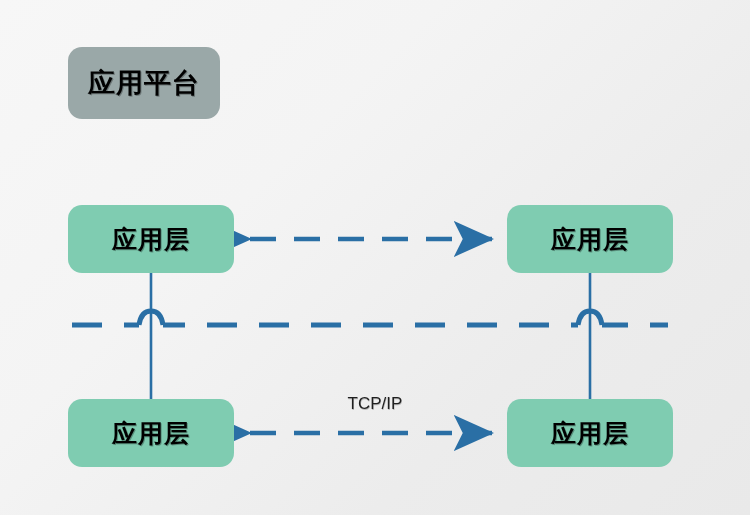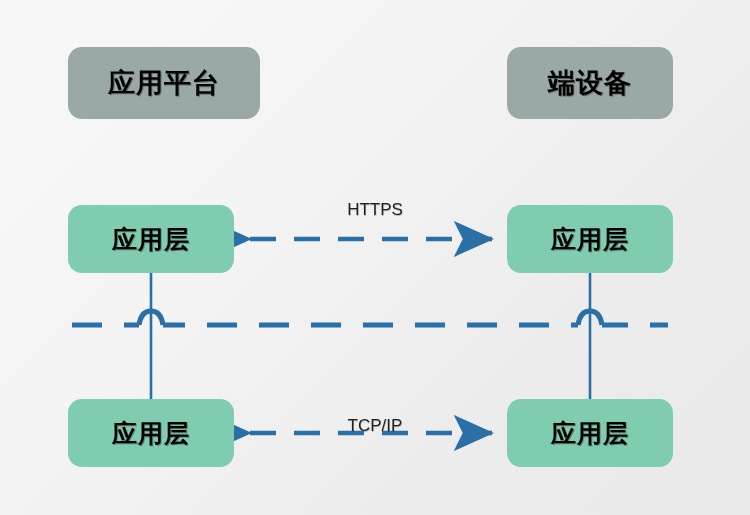--- a/index.html
+++ b/index.html
@@ -49,29 +49,29 @@
   }
   .edge-label {
     position: absolute;
     font-size: 17px;
     color: #1f1f1f;
     text-align: center;
     white-space: nowrap;
     text-shadow: 0.5px 0.5px 0 rgba(0,0,0,0.22);
   }
   
-  #header-left   { left: 68px;  top: 47px;  width: 192px; height: 72px; }
+  #header-left   { left: 68px;  top: 47px;  width: 152px; height: 72px; }
   #header-right  { left: 507px; top: 47px;  width: 166px; height: 72px; }
   #layer-app-left   { left: 68px;  top: 205px; width: 166px; height: 68px; }
   #layer-app-right  { left: 507px; top: 205px; width: 166px; height: 68px; }
   #layer-net-left   { left: 68px;  top: 399px; width: 166px; height: 68px; }
   #layer-net-right  { left: 507px; top: 399px; width: 166px; height: 68px; }
   
   #label-https  { left: 300px; top: 200px; width: 150px; }
-  #label-tcpip  { left: 300px; top: 416px; width: 150px; }
+  #label-tcpip  { left: 300px; top: 394px; width: 150px; }
 </style>
 </head>
 <body>
 
 <div id="diagram-root">
 
   <svg class="svg-layer" viewBox="0 0 750 515">
     <defs>
       <marker id="arrowhead-right" markerWidth="9" markerHeight="8" refX="8.5" refY="4" orient="auto" markerUnits="strokeWidth">
         <path d="M0,0 L9,4 L0,8 L2,4 Z" fill="#2a6fa5"></path>
@@ -98,37 +98,33 @@
       <path d="M163,325 L578,325" stroke="#2a6fa5" stroke-width="5" fill="none" stroke-dasharray="30 22" stroke-dashoffset="8"></path>
       <path d="M578,325 Q580,311 590,311 Q600,311 602,325" stroke="#2a6fa5" stroke-width="5" fill="none"></path>
       <path d="M602,325 L668,325" stroke="#2a6fa5" stroke-width="5" fill="none" stroke-dasharray="30 22" stroke-dashoffset="4"></path>
     </g>
   </svg>
 
   <div id="header-left" class="node-box header-box">
     <span>应用平台</span>
   </div>
 
-  <div id="header-right" class="node-box header-box">
-    <span>端设备</span>
-  </div>
 
   <div id="layer-app-left" class="node-box layer-box">
     <span>应用层</span>
   </div>
 
   <div id="layer-app-right" class="node-box layer-box">
     <span>应用层</span>
   </div>
 
   <div id="layer-net-left" class="node-box layer-box">
     <span>应用层</span>
   </div>
 
   <div id="layer-net-right" class="node-box layer-box">
     <span>应用层</span>
   </div>
 
-  <div id="label-https" class="edge-label">HTTPS</div>
 
   <div id="label-tcpip" class="edge-label">TCP/IP</div>
 
 </div>
 
 </body></html>

